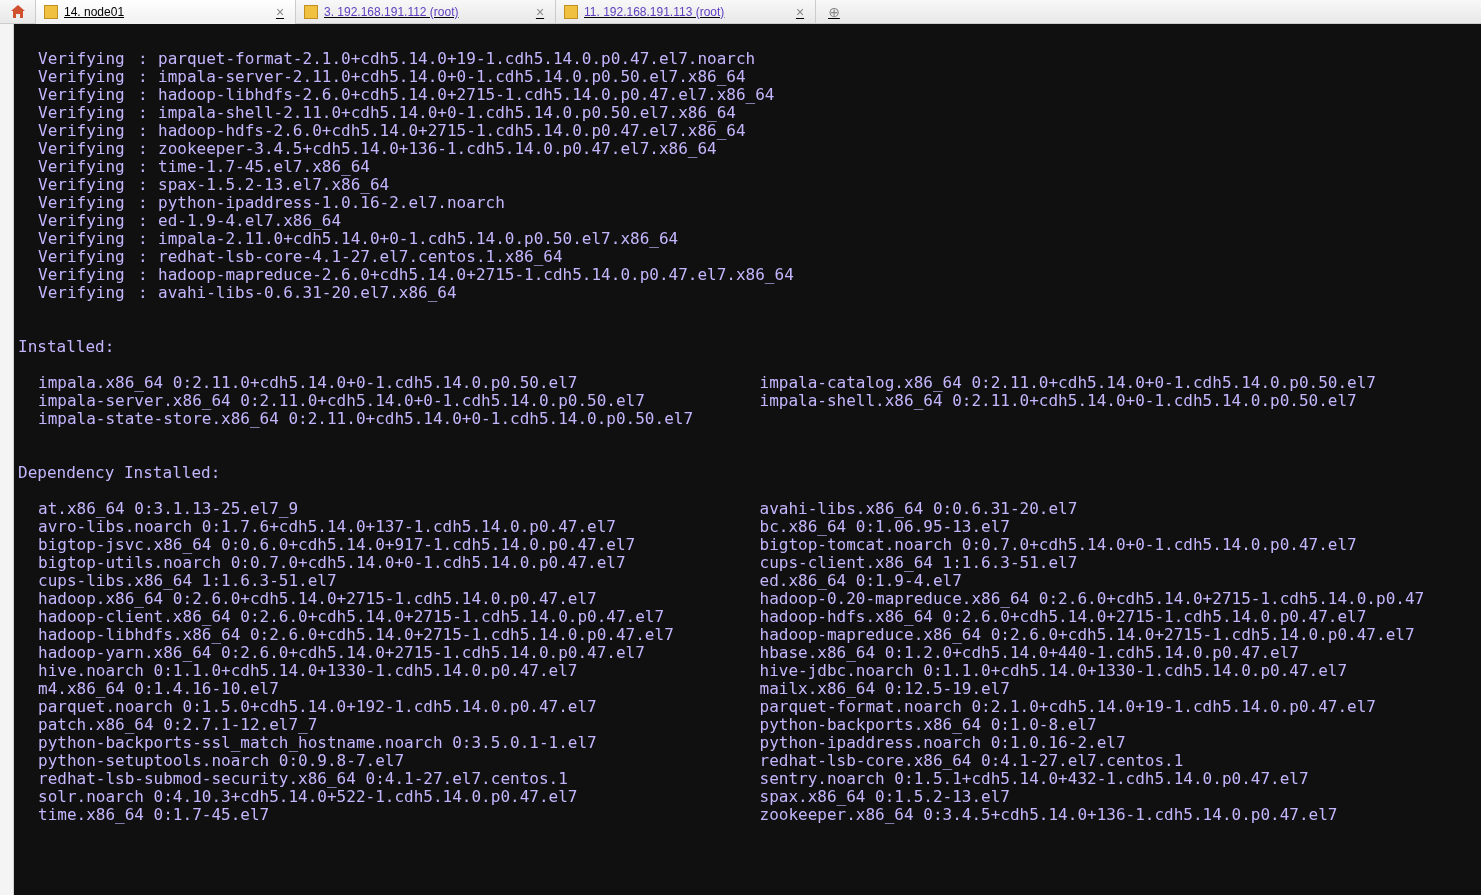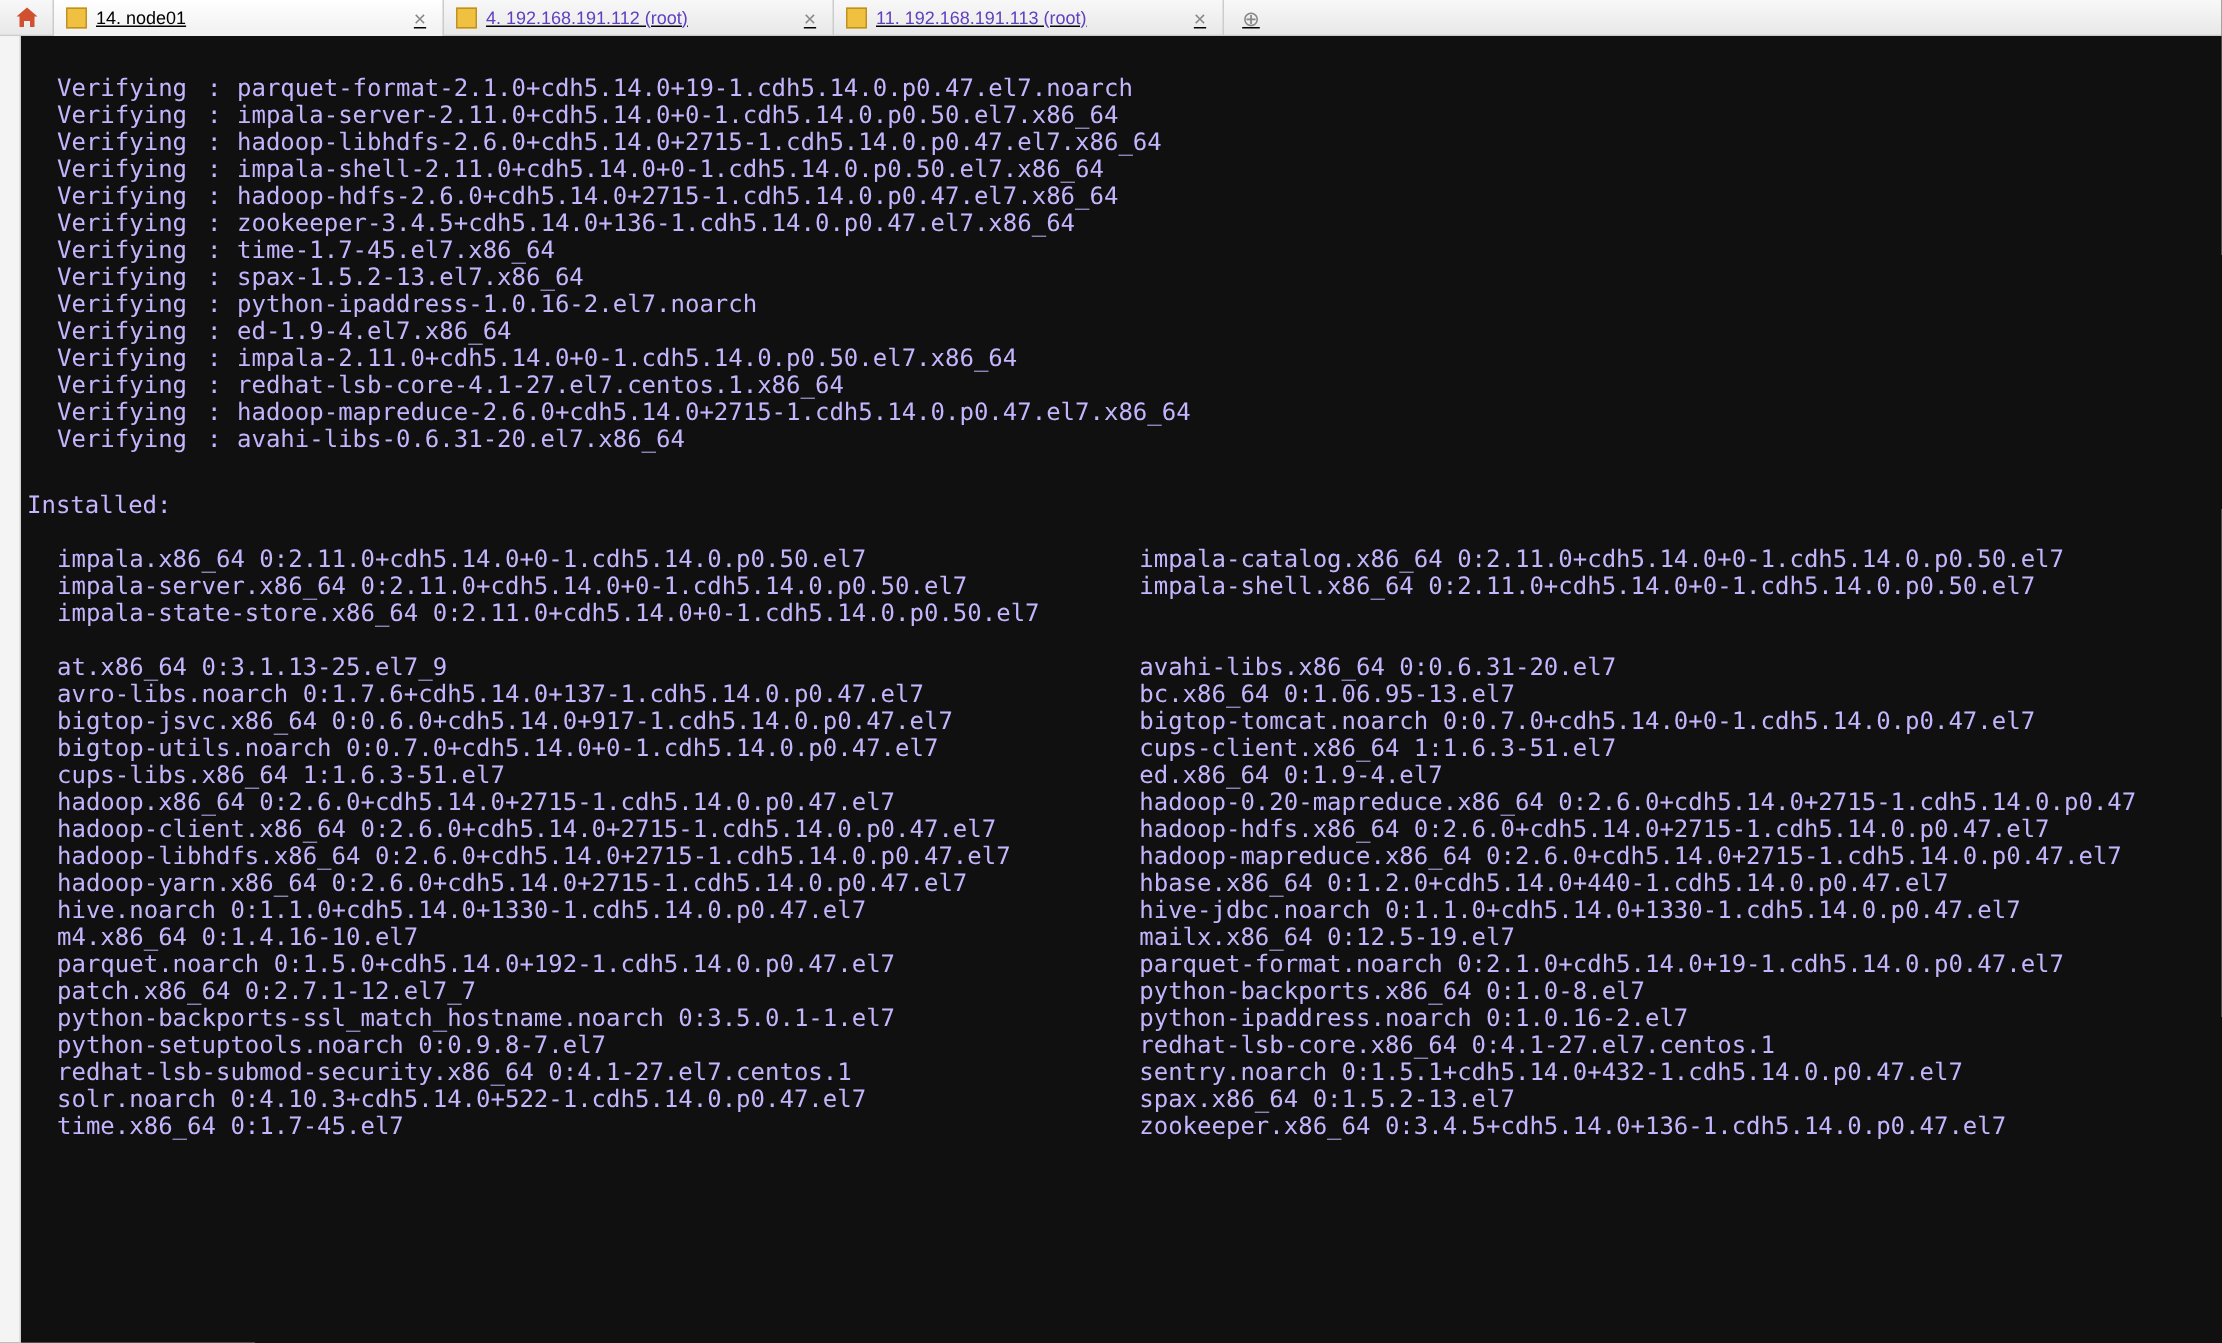--- a/index.html
+++ b/index.html
@@ -93,21 +93,21 @@
   color: #c4b5fd;
   font-size: 16px;
   line-height: 18px;
   padding: 8px 0 8px 4px;
   white-space: pre;
   overflow: hidden;
 }
 .verifying-block .line { display: block; }
 .verifying-block .vlabel { display: inline-block; width: 120px; text-align: left; padding-left: 20px; }
 .verifying-block .colon { display: inline-block; width: 20px; }
-.section-header { display: block; margin-top: 8px; }
+.section-header { display: block; margin-top: 18px; }
 .installed-grid, .dep-grid {
   display: grid;
   grid-template-columns: 1fr 1fr;
   column-gap: 0;
   padding-left: 20px;
 }
 .installed-grid .cell, .dep-grid .cell { white-space: nowrap; }
 .complete { display: block; margin-top: 18px; }
 </style>
 </head>
@@ -120,33 +120,34 @@
       </svg>
   </div>
   <div id="tabs-container" style="display: flex;">
       <div class="tab active">
         <span class="icon"></span>
         <span class="label">14. node01</span>
         <span class="close">×</span>
       </div>
       <div class="tab">
         <span class="icon"></span>
-        <span class="label purple">4. 192.168.191.112 (root)</span>
+        <span class="label purple">3. 192.168.191.112 (root)</span>
         <span class="close">×</span>
       </div>
       <div class="tab">
         <span class="icon"></span>
         <span class="label purple">11. 192.168.191.113 (root)</span>
         <span class="close">×</span>
       </div>
     </div>
   <div class="newtab">⊕</div>
 </div>
 
 <div class="sidebar"></div>
 
 <div class="terminal">
 <div class="verifying-block" id="verifying-block"><span class="line"><span class="vlabel">Verifying</span><span class="colon">: </span><span>parquet-format-2.1.0+cdh5.14.0+19-1.cdh5.14.0.p0.47.el7.noarch</span></span><span class="line"><span class="vlabel">Verifying</span><span class="colon">: </span><span>impala-server-2.11.0+cdh5.14.0+0-1.cdh5.14.0.p0.50.el7.x86_64</span></span><span class="line"><span class="vlabel">Verifying</span><span class="colon">: </span><span>hadoop-libhdfs-2.6.0+cdh5.14.0+2715-1.cdh5.14.0.p0.47.el7.x86_64</span></span><span class="line"><span class="vlabel">Verifying</span><span class="colon">: </span><span>impala-shell-2.11.0+cdh5.14.0+0-1.cdh5.14.0.p0.50.el7.x86_64</span></span><span class="line"><span class="vlabel">Verifying</span><span class="colon">: </span><span>hadoop-hdfs-2.6.0+cdh5.14.0+2715-1.cdh5.14.0.p0.47.el7.x86_64</span></span><span class="line"><span class="vlabel">Verifying</span><span class="colon">: </span><span>zookeeper-3.4.5+cdh5.14.0+136-1.cdh5.14.0.p0.47.el7.x86_64</span></span><span class="line"><span class="vlabel">Verifying</span><span class="colon">: </span><span>time-1.7-45.el7.x86_64</span></span><span class="line"><span class="vlabel">Verifying</span><span class="colon">: </span><span>spax-1.5.2-13.el7.x86_64</span></span><span class="line"><span class="vlabel">Verifying</span><span class="colon">: </span><span>python-ipaddress-1.0.16-2.el7.noarch</span></span><span class="line"><span class="vlabel">Verifying</span><span class="colon">: </span><span>ed-1.9-4.el7.x86_64</span></span><span class="line"><span class="vlabel">Verifying</span><span class="colon">: </span><span>impala-2.11.0+cdh5.14.0+0-1.cdh5.14.0.p0.50.el7.x86_64</span></span><span class="line"><span class="vlabel">Verifying</span><span class="colon">: </span><span>redhat-lsb-core-4.1-27.el7.centos.1.x86_64</span></span><span class="line"><span class="vlabel">Verifying</span><span class="colon">: </span><span>hadoop-mapreduce-2.6.0+cdh5.14.0+2715-1.cdh5.14.0.p0.47.el7.x86_64</span></span><span class="line"><span class="vlabel">Verifying</span><span class="colon">: </span><span>avahi-libs-0.6.31-20.el7.x86_64</span></span></div>
 <span class="section-header">Installed:</span>
 <div class="installed-grid" id="installed-grid"><span class="cell">impala.x86_64 0:2.11.0+cdh5.14.0+0-1.cdh5.14.0.p0.50.el7</span><span class="cell">impala-catalog.x86_64 0:2.11.0+cdh5.14.0+0-1.cdh5.14.0.p0.50.el7</span><span class="cell">impala-server.x86_64 0:2.11.0+cdh5.14.0+0-1.cdh5.14.0.p0.50.el7</span><span class="cell">impala-shell.x86_64 0:2.11.0+cdh5.14.0+0-1.cdh5.14.0.p0.50.el7</span><span class="cell">impala-state-store.x86_64 0:2.11.0+cdh5.14.0+0-1.cdh5.14.0.p0.50.el7</span><span class="cell"></span></div>
+<span class="section-header">Dependency Installed:</span>
 <div class="dep-grid" id="dep-grid"><span class="cell">at.x86_64 0:3.1.13-25.el7_9</span><span class="cell">avahi-libs.x86_64 0:0.6.31-20.el7</span><span class="cell">avro-libs.noarch 0:1.7.6+cdh5.14.0+137-1.cdh5.14.0.p0.47.el7</span><span class="cell">bc.x86_64 0:1.06.95-13.el7</span><span class="cell">bigtop-jsvc.x86_64 0:0.6.0+cdh5.14.0+917-1.cdh5.14.0.p0.47.el7</span><span class="cell">bigtop-tomcat.noarch 0:0.7.0+cdh5.14.0+0-1.cdh5.14.0.p0.47.el7</span><span class="cell">bigtop-utils.noarch 0:0.7.0+cdh5.14.0+0-1.cdh5.14.0.p0.47.el7</span><span class="cell">cups-client.x86_64 1:1.6.3-51.el7</span><span class="cell">cups-libs.x86_64 1:1.6.3-51.el7</span><span class="cell">ed.x86_64 0:1.9-4.el7</span><span class="cell">hadoop.x86_64 0:2.6.0+cdh5.14.0+2715-1.cdh5.14.0.p0.47.el7</span><span class="cell">hadoop-0.20-mapreduce.x86_64 0:2.6.0+cdh5.14.0+2715-1.cdh5.14.0.p0.47</span><span class="cell">hadoop-client.x86_64 0:2.6.0+cdh5.14.0+2715-1.cdh5.14.0.p0.47.el7</span><span class="cell">hadoop-hdfs.x86_64 0:2.6.0+cdh5.14.0+2715-1.cdh5.14.0.p0.47.el7</span><span class="cell">hadoop-libhdfs.x86_64 0:2.6.0+cdh5.14.0+2715-1.cdh5.14.0.p0.47.el7</span><span class="cell">hadoop-mapreduce.x86_64 0:2.6.0+cdh5.14.0+2715-1.cdh5.14.0.p0.47.el7</span><span class="cell">hadoop-yarn.x86_64 0:2.6.0+cdh5.14.0+2715-1.cdh5.14.0.p0.47.el7</span><span class="cell">hbase.x86_64 0:1.2.0+cdh5.14.0+440-1.cdh5.14.0.p0.47.el7</span><span class="cell">hive.noarch 0:1.1.0+cdh5.14.0+1330-1.cdh5.14.0.p0.47.el7</span><span class="cell">hive-jdbc.noarch 0:1.1.0+cdh5.14.0+1330-1.cdh5.14.0.p0.47.el7</span><span class="cell">m4.x86_64 0:1.4.16-10.el7</span><span class="cell">mailx.x86_64 0:12.5-19.el7</span><span class="cell">parquet.noarch 0:1.5.0+cdh5.14.0+192-1.cdh5.14.0.p0.47.el7</span><span class="cell">parquet-format.noarch 0:2.1.0+cdh5.14.0+19-1.cdh5.14.0.p0.47.el7</span><span class="cell">patch.x86_64 0:2.7.1-12.el7_7</span><span class="cell">python-backports.x86_64 0:1.0-8.el7</span><span class="cell">python-backports-ssl_match_hostname.noarch 0:3.5.0.1-1.el7</span><span class="cell">python-ipaddress.noarch 0:1.0.16-2.el7</span><span class="cell">python-setuptools.noarch 0:0.9.8-7.el7</span><span class="cell">redhat-lsb-core.x86_64 0:4.1-27.el7.centos.1</span><span class="cell">redhat-lsb-submod-security.x86_64 0:4.1-27.el7.centos.1</span><span class="cell">sentry.noarch 0:1.5.1+cdh5.14.0+432-1.cdh5.14.0.p0.47.el7</span><span class="cell">solr.noarch 0:4.10.3+cdh5.14.0+522-1.cdh5.14.0.p0.47.el7</span><span class="cell">spax.x86_64 0:1.5.2-13.el7</span><span class="cell">time.x86_64 0:1.7-45.el7</span><span class="cell">zookeeper.x86_64 0:3.4.5+cdh5.14.0+136-1.cdh5.14.0.p0.47.el7</span></div>
 
 </div>
 
 </body></html>

